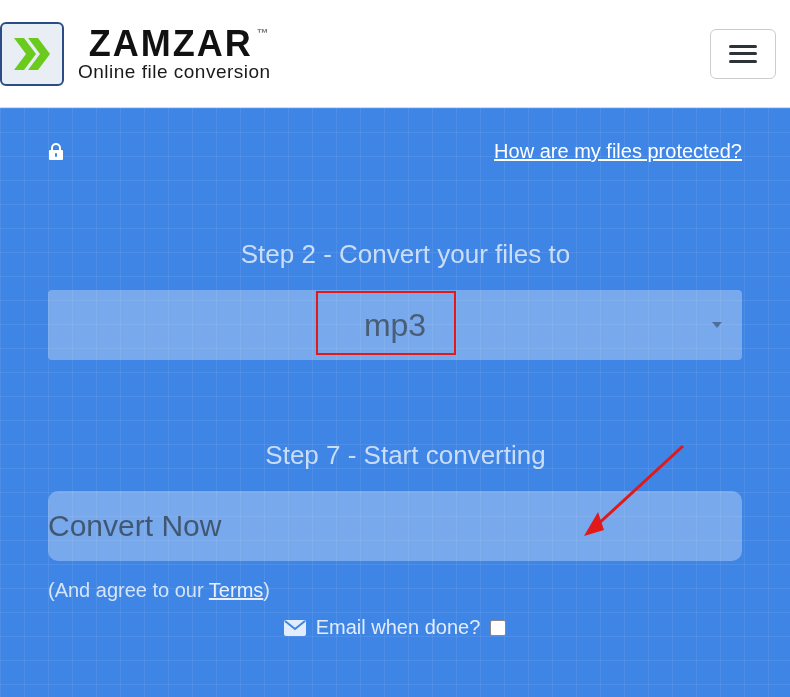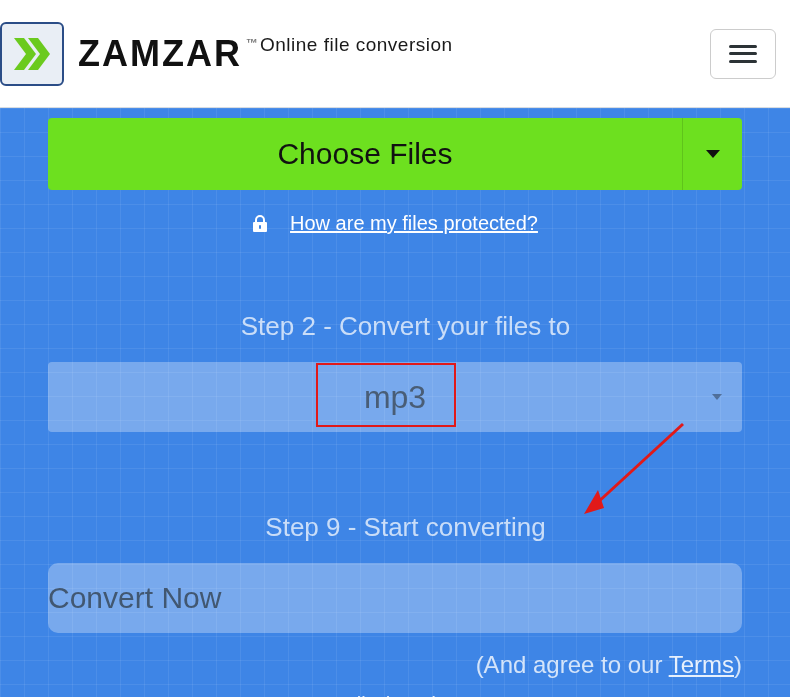--- a/index.html
+++ b/index.html
@@ -23,21 +23,21 @@
   .logo-mark {
     width: 64px;
     height: 64px;
     border: 2px solid #2b4d87;
     border-radius: 6px;
     background: #e9eef5;
     display: flex;
     align-items: center;
     justify-content: center;
   }
-  .logo-text { display: flex; flex-direction: row; line-height: 1.05; }
+  .logo-text { display: flex; flex-direction: column; line-height: 1.05; align-items: flex-end; }
   .logo-title { font-size: 36px; font-weight: 800; letter-spacing: 2px; color: #111; display: flex; align-items: flex-start; }
   .logo-tm { font-size: 12px; font-weight: 600; color: #777; margin-left: 4px; margin-top: 2px; }
   .logo-sub { font-size: 19px; font-weight: 500; color: #1a1a1a; letter-spacing: 0.5px; }
   .hamburger-btn {
     width: 66px; height: 50px;
     border: 1px solid #ccc;
     border-radius: 6px;
     background: #fff;
     display: flex; align-items: center; justify-content: center;
     cursor: pointer;
@@ -79,21 +79,21 @@
   }
   .triangle-down {
     width: 0; height: 0;
     border-left: 7px solid transparent;
     border-right: 7px solid transparent;
     border-top: 8px solid #111;
   }
 
   .protect-row {
     margin-top: 22px;
-    display: flex; align-items: center; justify-content: center;
+    display: flex; align-items: center; justify-content: space-between;
     gap: 22px;
     color: #fff;
   }
   .protect-link {
     color: #fff; font-size: 20px; text-decoration: underline; cursor: pointer;
   }
 
   .step-label {
     text-align: center;
     font-size: 26px;
@@ -140,24 +140,23 @@
     background: rgba(255,255,255,0.30);
     border-radius: 10px;
     display: flex; align-items: center; justify-content: flex-start;
     font-size: 30px;
     color: rgba(45,55,65,0.72);
     cursor: pointer;
   }
 
   .agree-row {
     margin-top: 18px;
-    text-align: right;
-    font-size: 24px;
+    text-align: left;
+    font-size: 20px;
     color: rgba(255,255,255,0.78);
-    padding-left: 24px;
   }
   .terms-link { text-decoration: underline; cursor: pointer; color: rgba(255,255,255,0.88); }
 
   .email-row {
     margin-top: 14px;
     display: flex; align-items: center; justify-content: center;
     gap: 10px;
     font-size: 20px;
     color: rgba(255,255,255,0.85);
   }
@@ -199,28 +198,20 @@
       <span></span>
         <span></span>
         <span></span>
     </div>
   </div>
 </div>
 
 <div class="main">
   <div class="container">
 
-    <div class="choose-row">
-      <div class="choose-btn">
-        <span>Choose Files</span>
-      </div>
-      <div class="choose-drop">
-        <div class="triangle-down"></div>
-      </div>
-    </div>
 
     <div class="protect-row">
       <svg width="16" height="18" viewBox="0 0 16 18">
         <rect x="1" y="7" width="14" height="10" rx="1" fill="#fff"></rect>
         <path d="M4 7 V5 a4 4 0 0 1 8 0 V7" fill="none" stroke="#fff" stroke-width="2"></path>
         <rect x="7" y="10" width="2" height="4" rx="1" fill="#3e85e6"></rect>
       </svg>
       <span class="protect-link">How are my files protected?</span>
     </div>
 
@@ -230,21 +221,21 @@
       <span class="format-value">mp3</span>
       <div class="format-caret"></div>
       <div class="format-highlight"></div>
     </div>
 
     <svg class="arrow-annot" width="120" height="100" viewBox="0 0 120 100">
       <line x1="105" y1="6" x2="18" y2="86" stroke="#e11919" stroke-width="3"></line>
       <polygon points="6,96 26,90 20,72" fill="#e11919"></polygon>
     </svg>
 
-    <div class="step-label step3-label">Step 9 - Start converting</div>
+    <div class="step-label step3-label">Step 7 - Start converting</div>
 
     <div class="convert-btn">
       <span>Convert Now</span>
     </div>
 
     <div class="agree-row">
       <span>(And agree to our </span><span class="terms-link">Terms</span><span>)</span>
     </div>
 
     <div class="email-row">

